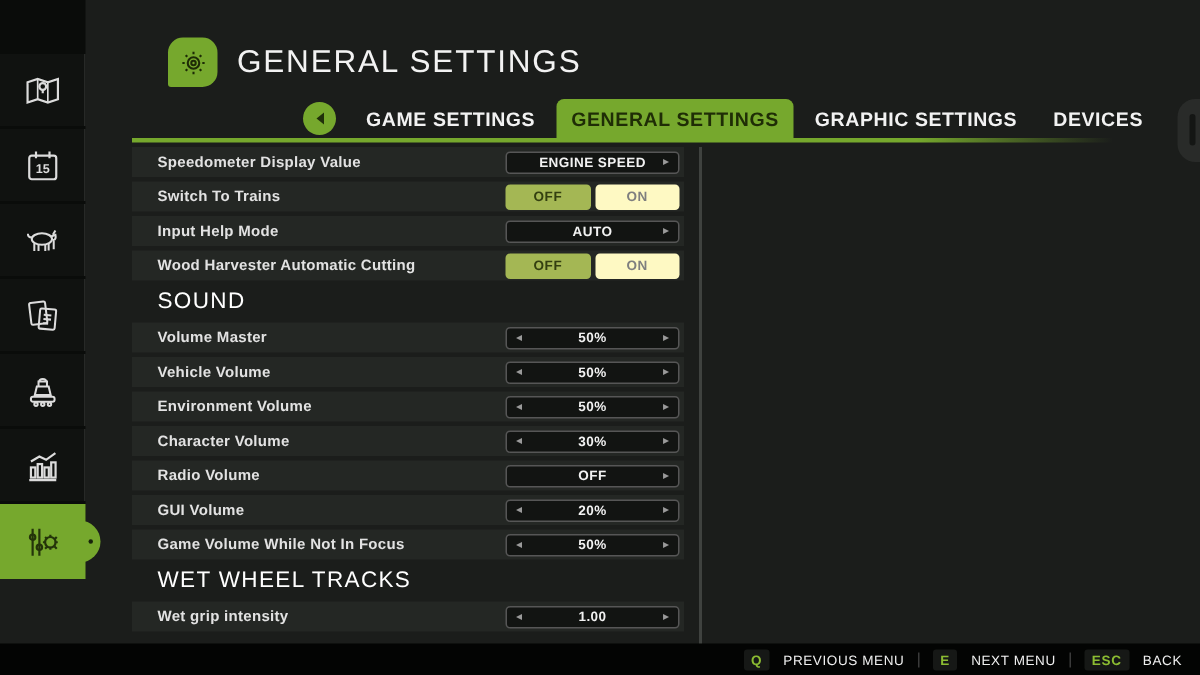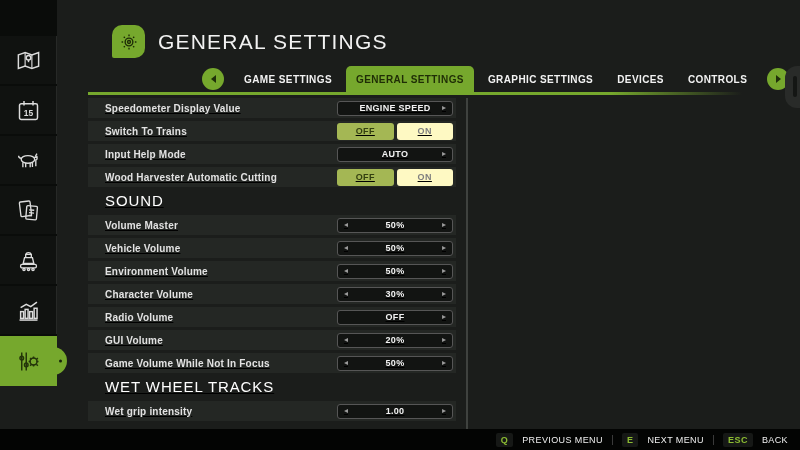--- a/index.html
+++ b/index.html
@@ -26,28 +26,28 @@
   .header-icon svg{width:22px;height:22px;}
   .title{font-size:21px;color:#f2f2f2;letter-spacing:1.2px;font-weight:400;}
 
   
   .tabbar{position:absolute;left:196px;top:66px;height:26px;display:flex;align-items:flex-end;gap:4px;}
   .tab-arrow{width:22px;height:22px;border-radius:50%;background:var(--accent);align-self:center;
              display:flex;align-items:center;justify-content:center;margin:0 6px;cursor:pointer;}
   .tri{width:0;height:0;border-style:solid;}
   .tri-left{border-width:4px 5px 4px 0;border-color:transparent #20300a transparent transparent;}
   .tri-right{border-width:4px 0 4px 5px;border-color:transparent transparent transparent #20300a;}
-  .tab{padding:0 10px;font-size:10px;font-weight:700;letter-spacing:.4px;color:#f2f2f2;
+  .tab{padding:0 10px;font-size:13px;font-weight:700;letter-spacing:.4px;color:#f2f2f2;
        height:26px;line-height:27px;white-space:nowrap;cursor:pointer;}
   .tab.active{background:var(--accent);color:#1f2d06;border-radius:5px 5px 0 0;}
   .tab-underline{position:absolute;left:88px;top:92px;width:654px;height:3px;
        background:linear-gradient(90deg,var(--accent) 0%,var(--accent) 80%,rgba(118,168,45,0) 100%);}
 
   
-  .content{position:absolute;left:88px;top:98px;width:368px;text-decoration:underline;}
+  .content{position:absolute;left:88px;top:98px;width:368px;}
   .section-heading{font-size:15px;color:#ffffff;letter-spacing:.9px;font-weight:400;
                    margin:5px 0 5px 17px;line-height:18px;}
   .row{height:20px;margin-bottom:3px;background:#242724;display:flex;align-items:center;
        justify-content:space-between;padding:0 3px 0 17px;}
   .row-label{font-size:10px;font-weight:700;color:#e2e2e2;letter-spacing:.2px;}
   .control{width:116px;height:15px;background:#121412;border:1px solid #565656;border-radius:3px;
            display:flex;align-items:center;box-sizing:border-box;padding:0 4px;cursor:pointer;}
   .value{flex:1;text-align:center;font-size:9px;font-weight:700;color:#f2f2f2;letter-spacing:.3px;}
   .arrow{font-family:"DejaVu Sans",sans-serif;font-size:8px;color:#9a9a9a;width:8px;text-align:center;line-height:1;}
   .arrow.hid{visibility:hidden;}

